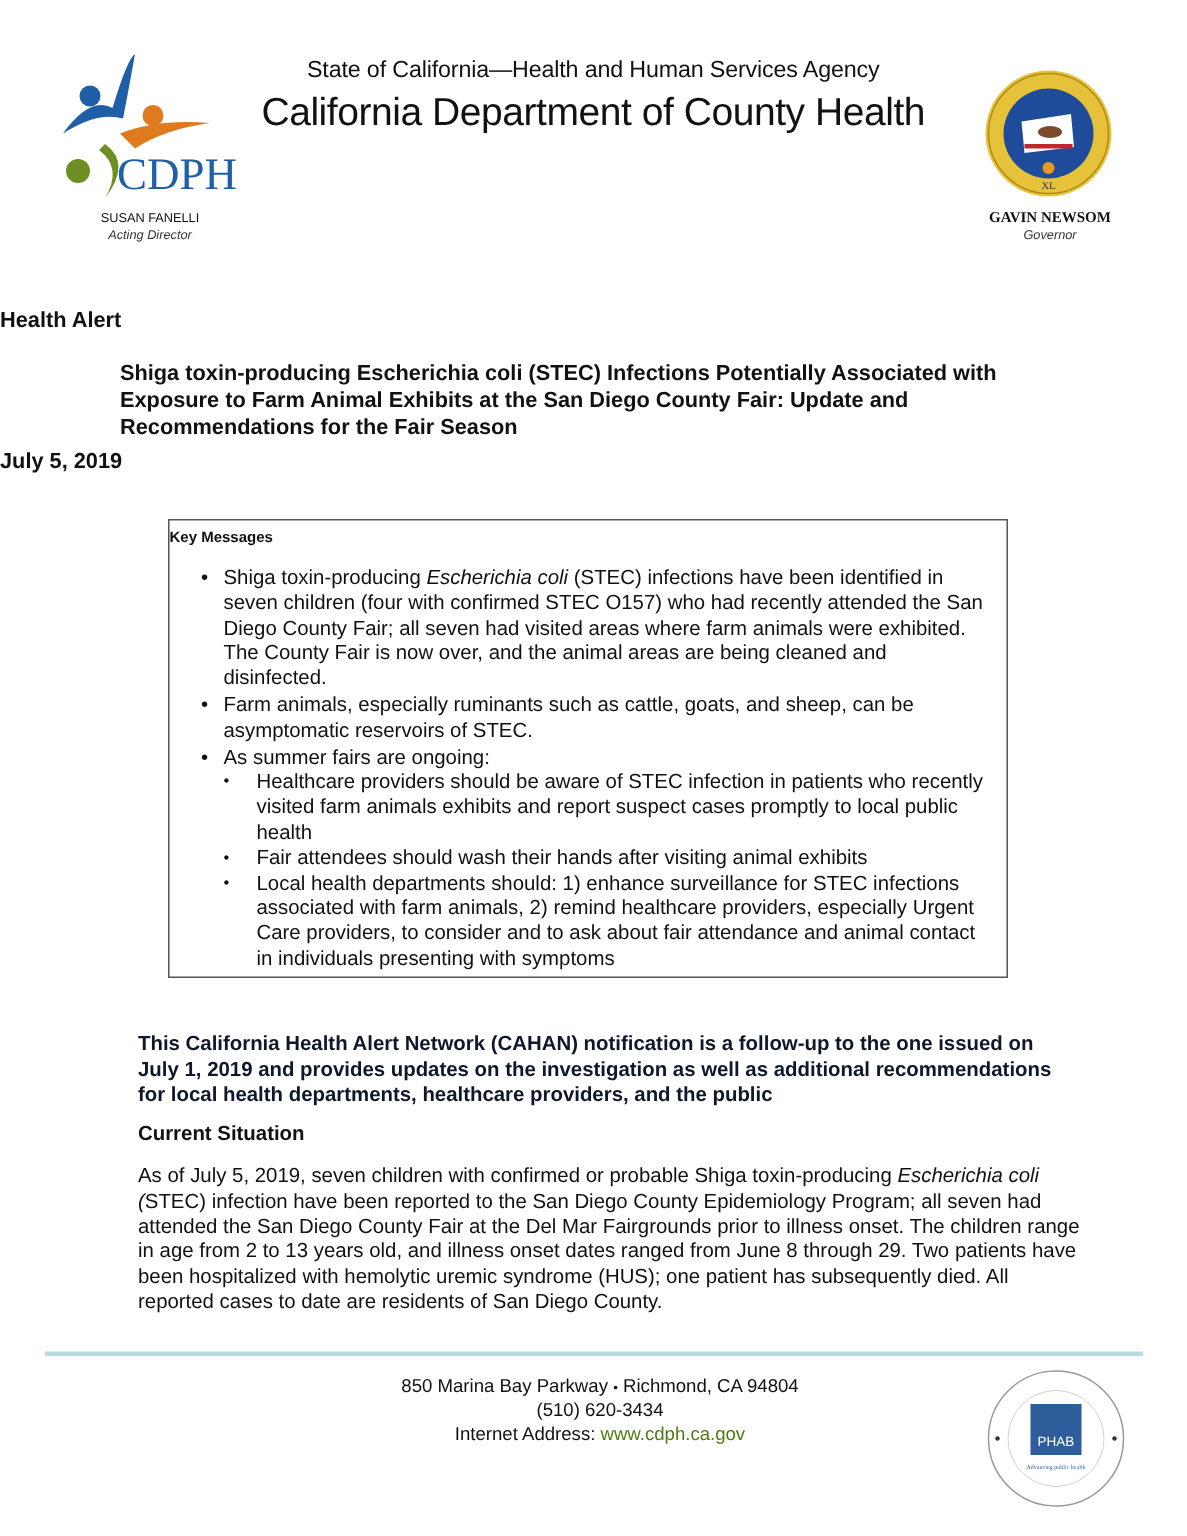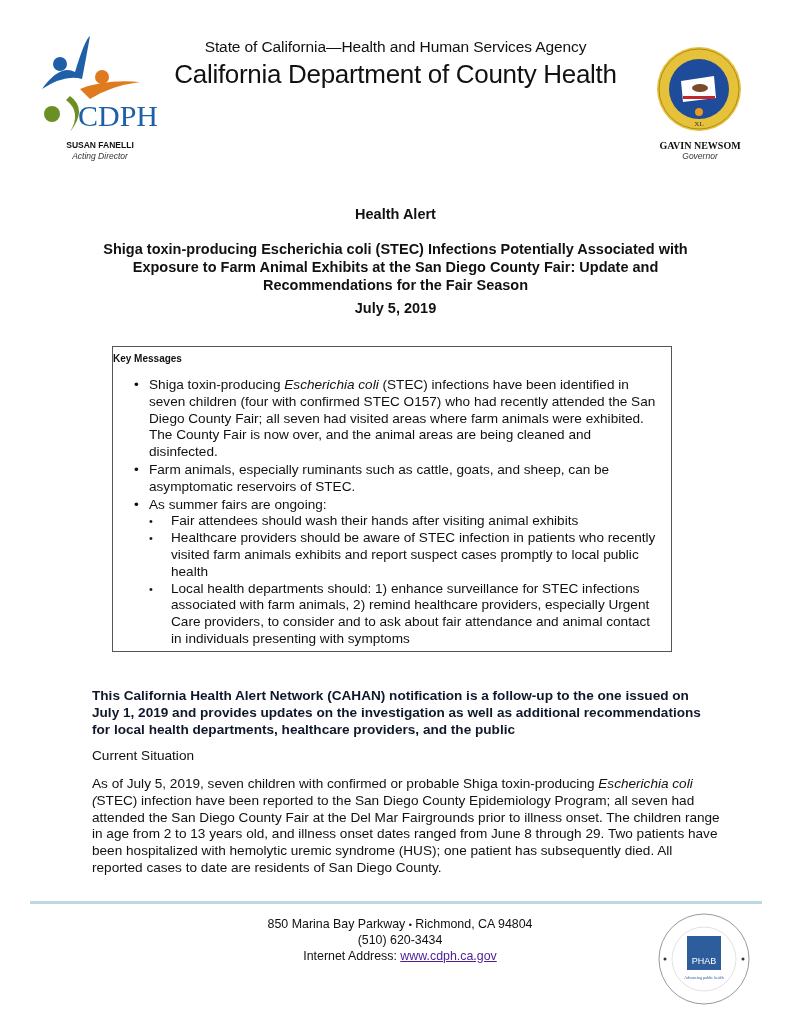--- a/index.html
+++ b/index.html
@@ -3,48 +3,48 @@
 <meta charset="utf-8">
 <style>
   html, body { margin:0; padding:0; background:#ffffff; }
   body { width:791px; height:1024px; position:relative; overflow:hidden;
          font-family:"Liberation Sans", sans-serif; color:#111; }
   .abs { position:absolute; }
   
   #logo-cdph { left:30px; top:34px; width:145px; height:100px; }
   #agency { left:0; width:791px; top:38px; text-align:center; font-size:15.5px; letter-spacing:-0.1px; }
   #dept { left:0; width:791px; top:59px; text-align:center; font-size:26px; letter-spacing:-0.3px; }
-  #director-name { left:30px; width:140px; top:140px; text-align:center; font-size:8.5px; font-weight:bold; }
+  #director-name { left:30px; width:140px; top:140px; text-align:center; font-size:8.5px; font-weight:normal; }
   #director-title { left:30px; width:140px; top:151px; text-align:center; font-size:8.5px; font-style:italic; color:#333; }
   #seal { left:656px; top:46px; width:86px; height:86px; }
   #gov-name { left:630px; width:140px; top:140px; text-align:center; font-size:10px; font-weight:bold;font-family:Liberation Serif, serif; }
   #gov-title { left:630px; width:140px; top:151px; text-align:center; font-size:8.5px; font-style:italic; color:#333; }
   
-  .center { left:0; width:791px; text-align:center; font-weight:bold; }
+  .center { left:0; width:791px; text-align:left; font-weight:bold; }
   #alert-label { top:206px; font-size:14.5px; }
   #alert-title { top:240px; font-size:14.5px; line-height:18px; left:80px; width:631px; }
   #alert-date { top:300px; font-size:14.5px; }
   
   #keybox { left:112px; top:346px; width:560px; height:306px; border:1.5px solid #555; box-sizing:border-box; }
   #key-title { position:absolute; left:0; width:100%; top:6px; text-align:left; font-weight:bold; font-size:10px; }
   ul.key { position:absolute; left:18px; top:30px; right:8px; margin:0; padding:0; list-style:none;
            font-size:13.6px; line-height:16.8px; }
   ul.key > li { position:relative; padding-left:18px; margin-bottom:1px; }
   ul.key > li::before { content:"\2022"; position:absolute; left:3px; top:0; }
   ul.sub { margin:0; padding:0; list-style:none; }
   ul.sub > li { position:relative; padding-left:22px; }
   ul.sub > li::before { content:"\2022"; position:absolute; left:0; top:0; font-size:11px; }
   
   #notice { left:92px; top:688px; width:620px; color:#0f172a; font-weight:bold; font-size:13.6px; line-height:16.8px; }
-  #situation-heading { left:92px; top:748px; font-weight:normal; font-size:13.6px; }
+  #situation-heading { left:92px; top:748px; font-weight:bold; font-size:13.6px; }
   #situation-body { left:92px; top:776px; width:630px; font-size:13.6px; line-height:16.8px; }
   
   #footer-rule { left:30px; top:901px; width:732px; height:3px; background:#b7dbe0; }
   #footer { left:160px; width:480px; top:917px; text-align:center; font-size:12.4px; line-height:15.4px; }
-  #footer a { color:#4c1d95; text-decoration:underline; }
+  #footer a { color:#4d7c0f; }
   #phab { left:657px; top:912px; width:94px; height:94px; }
 </style>
 </head>
 <body>
 
 <svg id="logo-cdph" class="abs" viewBox="0 0 145 100">
   <path d="M12 55 Q30 30 45 38 Q55 5 60 2 Q55 30 52 45 Q35 40 12 55Z" fill="#1f5fa8"></path>
   <circle cx="30" cy="30" r="7" fill="#1f5fa8"></circle>
   <circle cx="72" cy="43" r="7" fill="#e07a1f"></circle>
   <path d="M50 55 Q75 45 110 48 Q80 52 60 65Z" fill="#e07a1f"></path>
@@ -75,22 +75,22 @@
 <div id="alert-date" class="abs center">July 5, 2019</div>
 
 <div id="keybox" class="abs">
   <div id="key-title">Key Messages</div>
   <ul class="key">
     <li><span>Shiga toxin-producing </span><i>Escherichia coli</i><span> (STEC) infections have been identified in seven children (four with confirmed STEC O157) who had recently attended the San Diego County Fair; all seven had visited areas where farm animals were exhibited. The County Fair is now over, and the animal areas are being cleaned and disinfected.</span></li>
     <li>Farm animals, especially ruminants such as cattle, goats, and sheep, can be asymptomatic reservoirs of STEC.</li>
     <li>
       <span>As summer fairs are ongoing:</span>
       <ul class="sub">
+        <li>Healthcare providers should be aware of STEC infection in patients who recently visited farm animals exhibits and report suspect cases promptly to local public health</li>
         <li>Fair attendees should wash their hands after visiting animal exhibits</li>
-        <li>Healthcare providers should be aware of STEC infection in patients who recently visited farm animals exhibits and report suspect cases promptly to local public health</li>
         <li>Local health departments should: 1) enhance surveillance for STEC infections associated with farm animals, 2) remind healthcare providers, especially Urgent Care providers, to consider and to ask about fair attendance and animal contact in individuals presenting with symptoms</li>
       </ul>
     </li>
   </ul>
 </div>
 
 <div id="notice" class="abs">This California Health Alert Network (CAHAN) notification is a follow-up to the one issued on July 1, 2019 and provides updates on the investigation as well as additional recommendations for local health departments, healthcare providers, and the public</div>
 <div id="situation-heading" class="abs">Current Situation</div>
 <div id="situation-body" class="abs"><span>As of July 5, 2019, seven children with confirmed or probable Shiga toxin-producing </span><i>Escherichia coli (</i><span>STEC) infection have been reported to the San Diego County Epidemiology Program; all seven had attended the San Diego County Fair at the Del Mar Fairgrounds prior to illness onset. The children range in age from 2 to 13 years old, and illness onset dates ranged from June 8 through 29. Two patients have been hospitalized with hemolytic uremic syndrome (HUS); one patient has subsequently died.  All reported cases to date are residents of San Diego County.</span></div>
 

